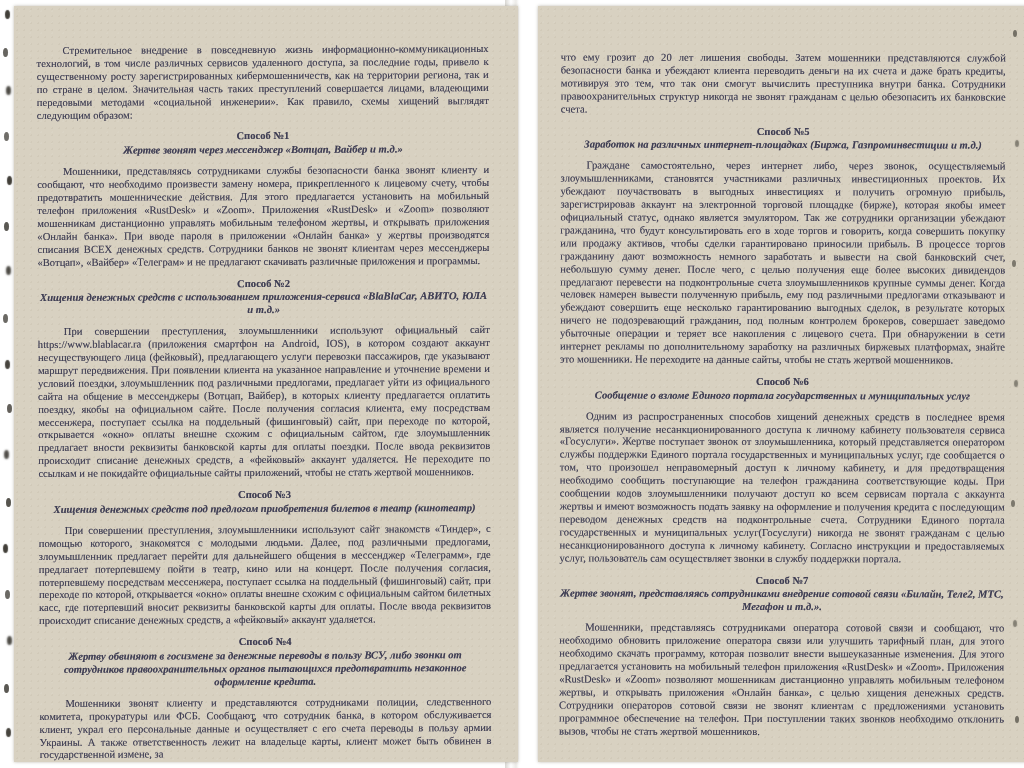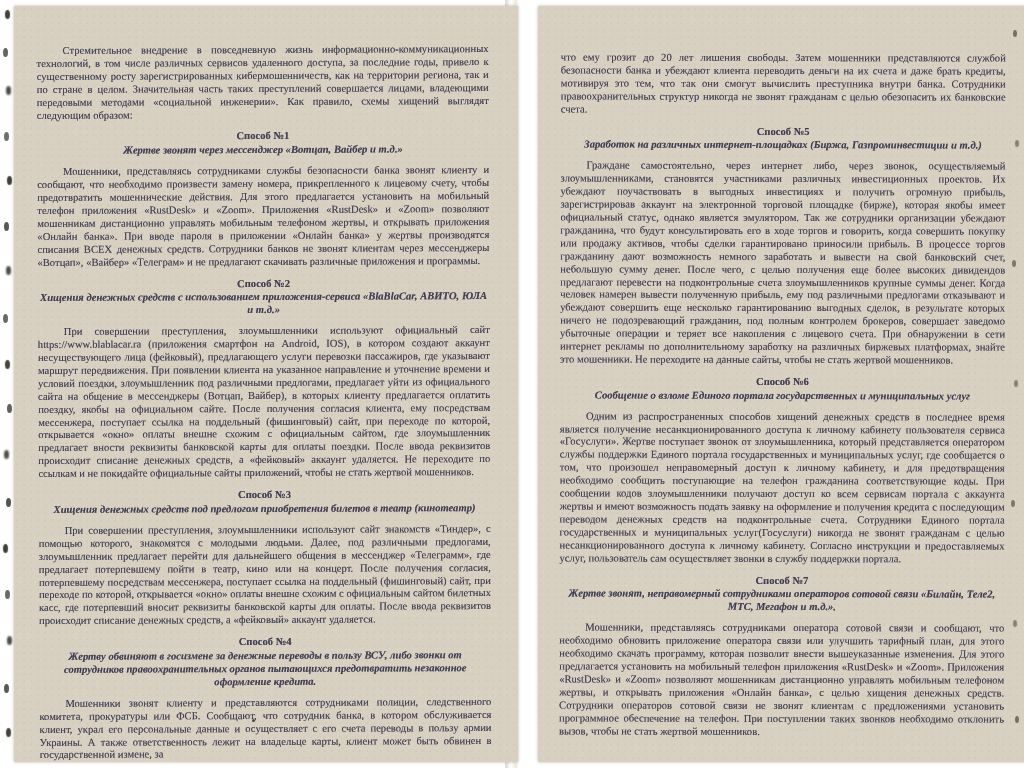--- a/index.html
+++ b/index.html
@@ -101,19 +101,19 @@
 
     <div class="h">Способ №5</div>
     <div class="sub">Заработок на различных интернет-площадках (Биржа, Газпроминвестиции и т.д.)</div>
     <p class="body">Граждане самостоятельно, через интернет либо, через звонок, осуществляемый злоумышленниками, становятся участниками различных инвестиционных проектов. Их убеждают поучаствовать в выгодных инвестициях и получить огромную прибыль, зарегистрировав аккаунт на электронной торговой площадке (бирже), которая якобы имеет официальный статус, однако является эмулятором. Так же сотрудники организации убеждают гражданина, что будут консультировать его в ходе торгов и говорить, когда совершить покупку или продажу активов, чтобы сделки гарантировано приносили прибыль. В процессе торгов гражданину дают возможность немного заработать и вывести на свой банковский счет, небольшую сумму денег. После чего, с целью получения еще более высоких дивидендов предлагают перевести на подконтрольные счета злоумышленников крупные суммы денег. Когда человек намерен вывести полученную прибыль, ему под различными предлогами отказывают и убеждают совершить еще несколько гарантированию выгодных сделок, в результате которых ничего не подозревающий гражданин, под полным контролем брокеров, совершает заведомо убыточные операции и теряет все накопления с лицевого счета. При обнаружении в сети интернет рекламы по дополнительному заработку на различных биржевых платформах, знайте это мошенники. Не переходите на данные сайты, чтобы не стать жертвой мошенников.</p>
 
     <div class="h">Способ №6</div>
     <div class="sub">Сообщение о взломе Единого портала государственных и муниципальных услуг</div>
     <p class="body">Одним из распространенных способов хищений денежных средств в последнее время является получение несанкционированного доступа к личному кабинету пользователя сервиса «Госуслуги». Жертве поступает звонок от злоумышленника, который представляется оператором службы поддержки Единого портала государственных и муниципальных услуг, где сообщается о том, что произошел неправомерный доступ к личному кабинету, и для предотвращения необходимо сообщить поступающие на телефон гражданина соответствующие коды. При сообщении кодов злоумышленники получают доступ ко всем сервисам портала с аккаунта жертвы и имеют возможность подать заявку на оформление и получения кредита с последующим переводом денежных средств на подконтрольные счета. Сотрудники Единого портала государственных и муниципальных услуг(Госуслуги) никогда не звонят гражданам с целью несанкционированного доступа к личному кабинету. Согласно инструкции и предоставляемых услуг, пользователь сам осуществляет звонки в службу поддержки портала.</p>
 
     <div class="h">Способ №7</div>
-    <div class="sub">Жертве звонят, неправомерный сотрудниками операторов сотовой связи «Билайн, Теле2, МТС, Мегафон и т.д.».</div>
+    <div class="sub">Жертве звонят, представляясь сотрудниками внедрение сотовой связи «Билайн, Теле2, МТС, Мегафон и т.д.».</div>
     <p class="body">Мошенники, представляясь сотрудниками оператора сотовой связи и сообщают, что необходимо обновить приложение оператора связи или улучшить тарифный план, для этого необходимо скачать программу, которая позволит внести вышеуказанные изменения. Для этого предлагается установить на мобильный телефон приложения «RustDesk» и «Zoom». Приложения «RustDesk» и «Zoom» позволяют мошенникам дистанционно управлять мобильным телефоном жертвы, и открывать приложения «Онлайн банка», с целью хищения денежных средств. Сотрудники операторов сотовой связи не звонят клиентам с предложениями установить программное обеспечение на телефон. При поступлении таких звонков необходимо отклонить вызов, чтобы не стать жертвой мошенников.</p>
   </div>
 </div>
 
 <div class="speckles-left"></div>
 <div class="speckles-right"></div>
 
 </body></html>

